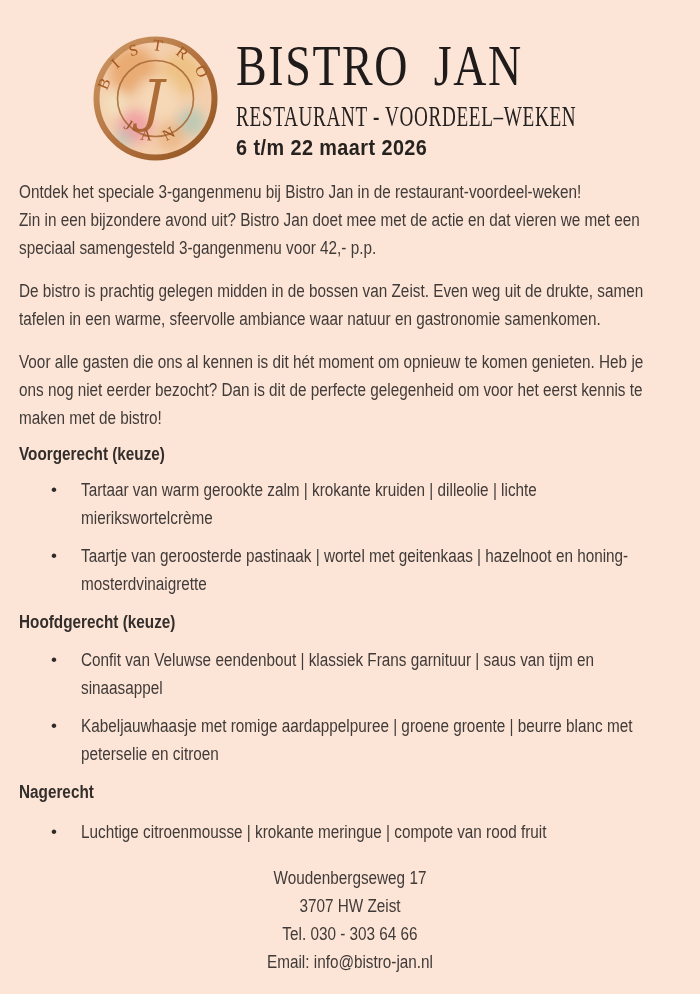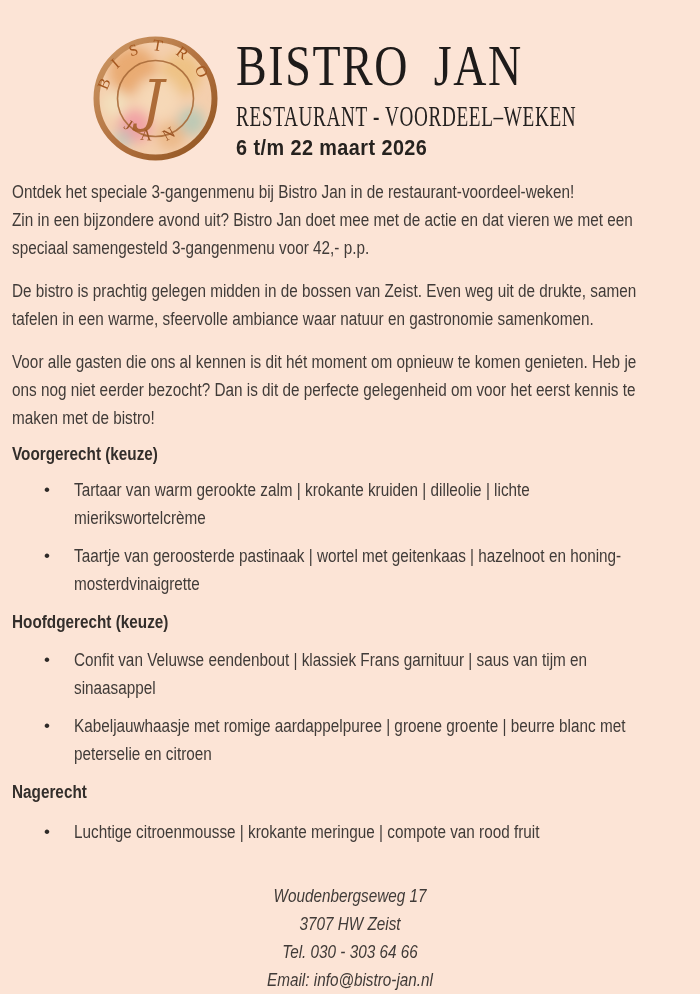--- a/index.html
+++ b/index.html
@@ -45,21 +45,21 @@
     line-height: 1;
     letter-spacing: 0.5px;
     margin-top: 6px;
     color: #26221f;
     transform: scaleX(0.9);
     transform-origin: 0 0;
     white-space: pre;
   }
 
   
-  .main { padding: 0 12px; }
+  .main { padding: 0 19px; }
   .cond {
     font-size: 18px;
     line-height: 28px;
     white-space: pre;
     transform: scaleX(0.85);
     transform-origin: 0 0;
     width: 117.65%;
   }
   .heading { font-weight: 700; color: #332e2b; }
   .menu-item { position: relative; padding-left: 62px; }
@@ -71,21 +71,21 @@
     font-size: 17px;
     color: #2e2a28;
     text-align: center;
   }
   .mt8  { margin-top: 8px; }
   .mt10 { margin-top: 10px; }
   .mt12 { margin-top: 12px; }
   .mt15 { margin-top: 15px; }
 
   
-  .footer { margin-top: 36px; font-style: italic; }
+  .footer { margin-top: 18px; }
   .footer .cond { text-align: center; }
 </style>
 </head>
 <body>
 
 <div class="page">
 
   <div class="header">
 
     <div class="logo">

